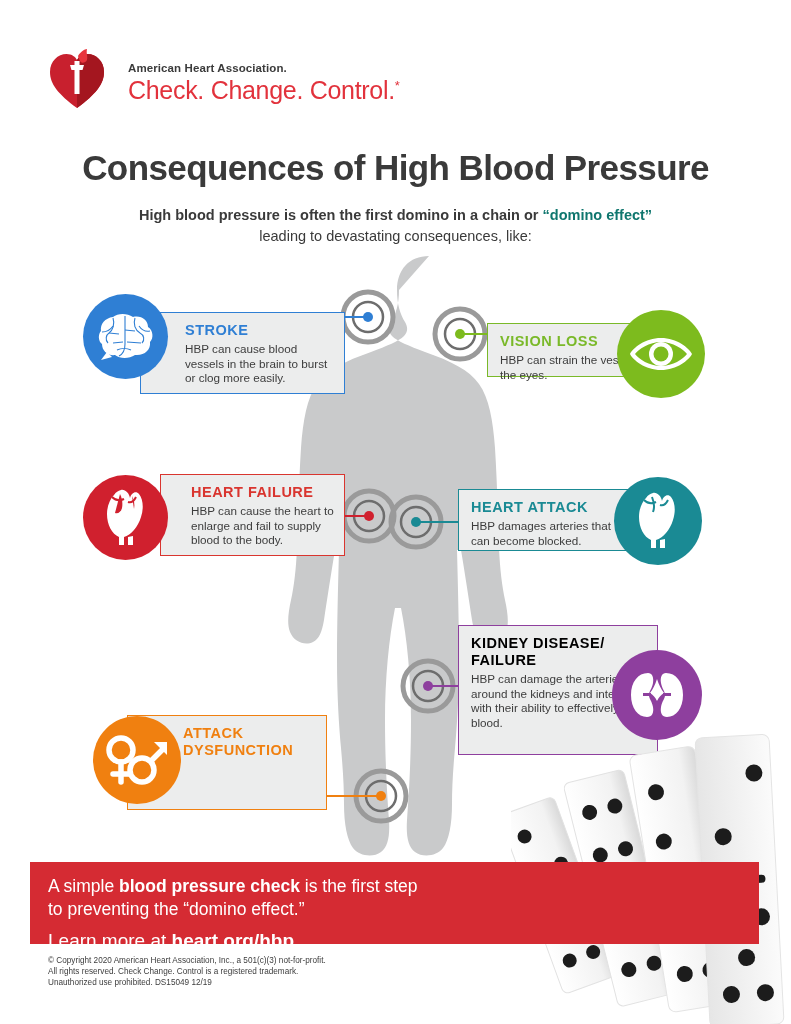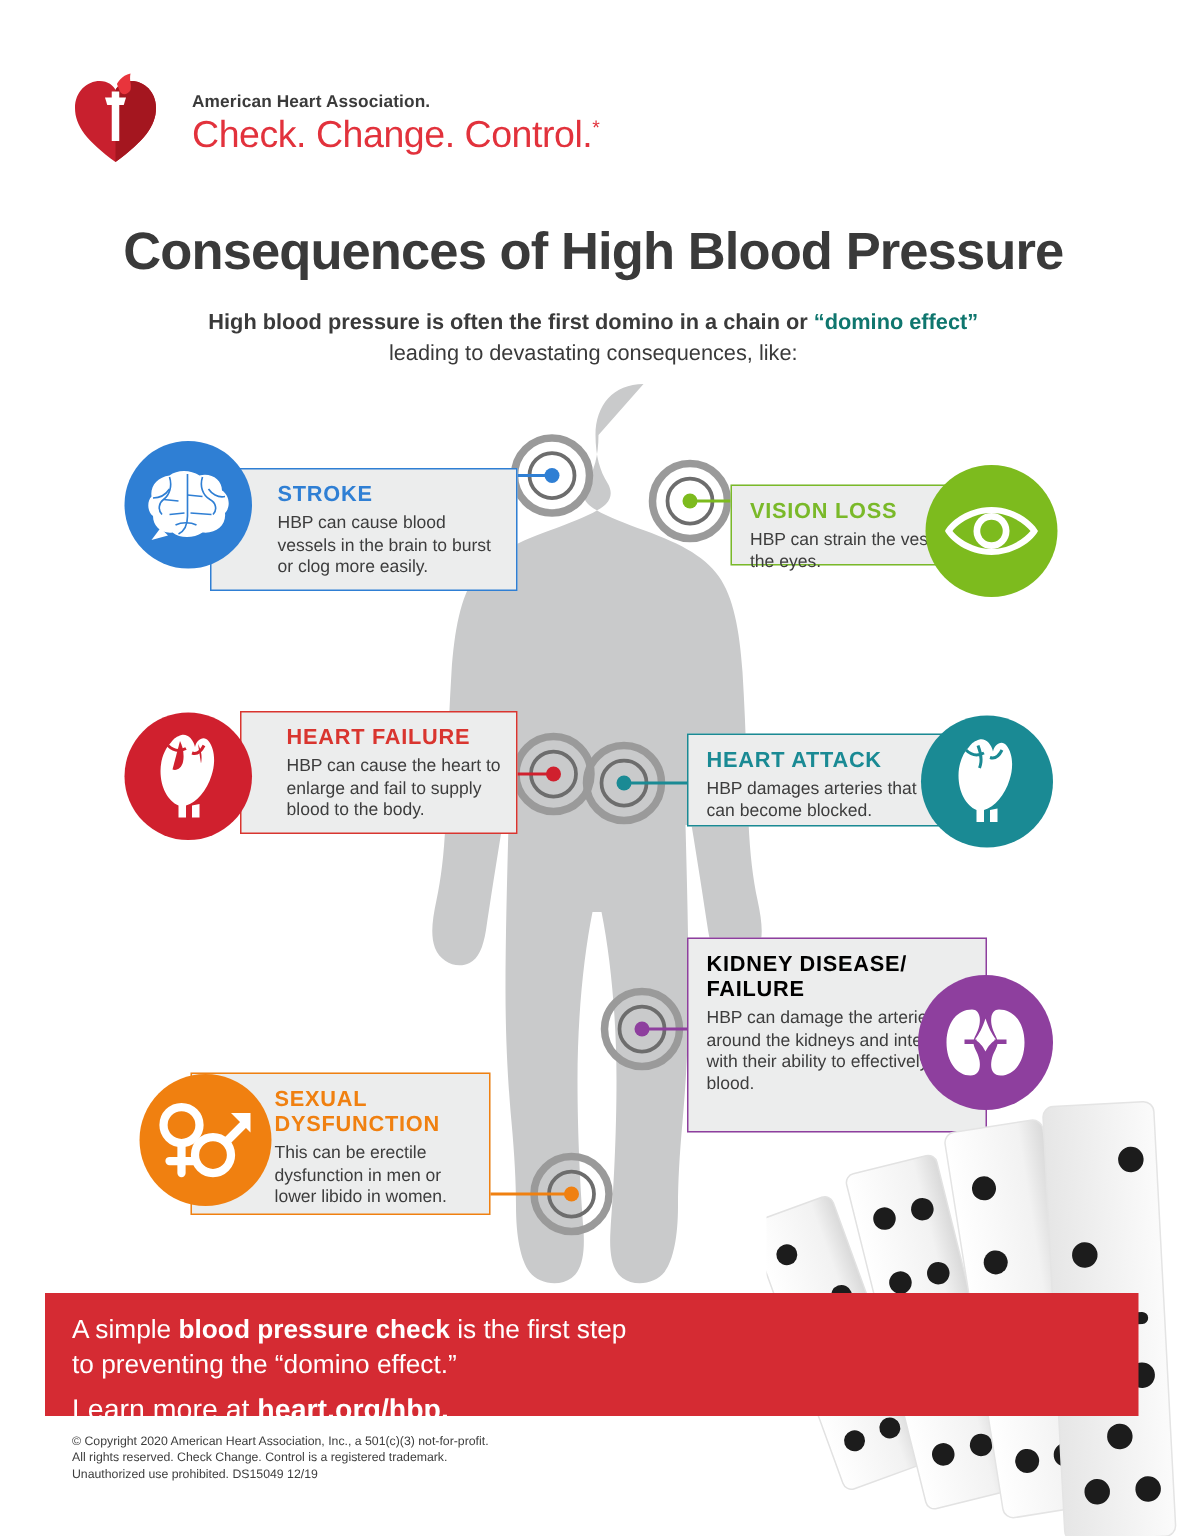--- a/index.html
+++ b/index.html
@@ -305,22 +305,21 @@
       <path fill="#ffffff" d="M22 4 C12 4 5 13 5 26 C5 39 12 48 21 48 C26 48 28 44 27 38 C26 32 23 30 23 26 C23 22 26 20 27 14 C28 8 26 4 22 4 Z"></path>
       <path fill="#ffffff" d="M40 4 C50 4 57 13 57 26 C57 39 50 48 41 48 C36 48 34 44 35 38 C36 32 39 30 39 26 C39 22 36 20 35 14 C34 8 36 4 40 4 Z"></path>
       <path fill="#ffffff" d="M31 10 C33 16 35 20 38 24 C35 26 33 28 31 32 C29 28 27 26 24 24 C27 20 29 16 31 10 Z"></path>
       <rect x="17" y="24" width="8" height="3" fill="#8e3f9e"></rect>
       <rect x="37" y="24" width="8" height="3" fill="#8e3f9e"></rect>
     </svg>
   </div>
 
   <div class="card" id="card-sex">
     <div class="card-inner">
-      <div class="card-title">SEXUAL DYSFUNCTION</div>
-      <div class="card-body">This can be erectile dysfunction in men or lower libido in women.</div>
+      <div class="card-title">ATTACK DYSFUNCTION</div>
     </div>
   </div>
   <div class="icon-circle" id="icon-sex">
     <svg width="70" height="64" viewBox="0 0 70 64">
       <g fill="none" stroke="#ffffff" stroke-width="5.5">
         <circle cx="19" cy="22" r="12"></circle>
         <path d="M19 34 L19 54" stroke-linecap="round"></path>
         <path d="M11 46 L27 46" stroke-linecap="round"></path>
         <circle cx="40" cy="42" r="12"></circle>
         <path d="M49 33 L62 20" stroke-linecap="round"></path>

